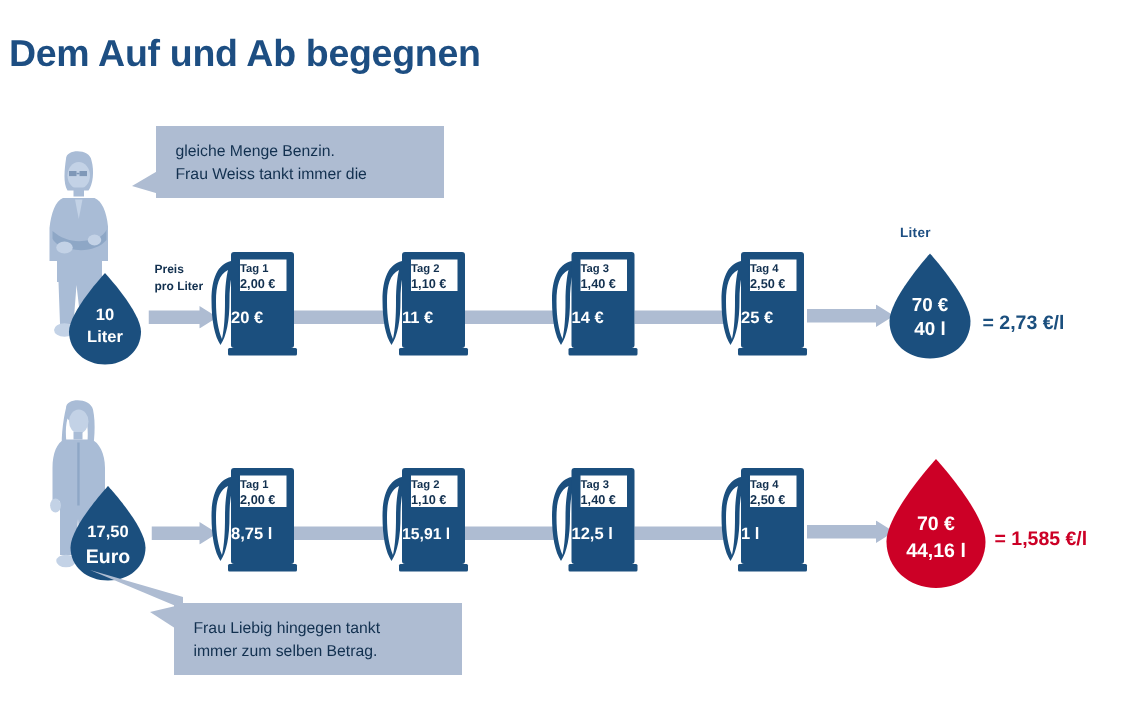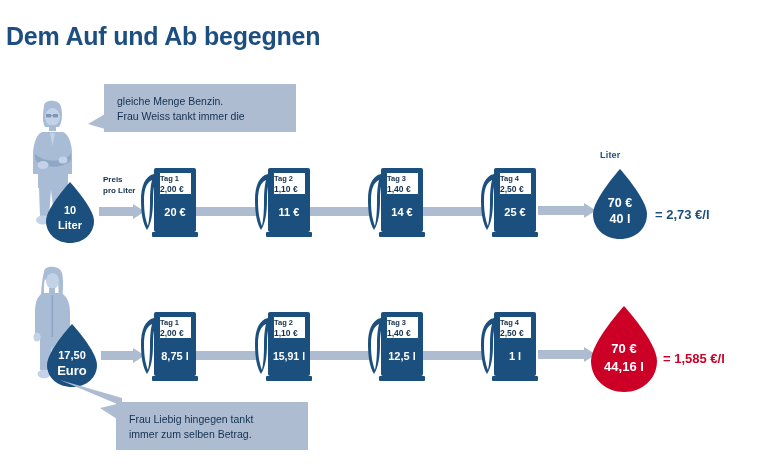--- a/index.html
+++ b/index.html
@@ -83,21 +83,21 @@
   .pump .display{
     position:absolute;left:19px;top:4px;width:33px;height:23px;
     background:#ffffff;border:1px solid #1b4f7e;border-radius:1px;
     box-sizing:border-box;
     text-align:left;color:#12304f;
   }
   .pump .display .d1{font-size:7.5px;line-height:10px;margin-top:1px;font-weight:bold;}
   .pump .display .d2{font-size:8.5px;line-height:11px;font-weight:bold;}
   .pump .amount{
     position:absolute;left:14px;top:38px;width:42px;
-    text-align:center;color:#ffffff;font-size:11px;font-weight:bold;
+    text-align:left;color:#ffffff;font-size:11px;font-weight:bold;
   }
   .pump .hose{position:absolute;left:0;top:6px;}
 
   
   .conn{position:absolute;height:9px;background:#aebcd2;}
   .arrowbar{position:absolute;}
 
   
   .result{
     position:absolute;font-size:13px;font-weight:bold;

